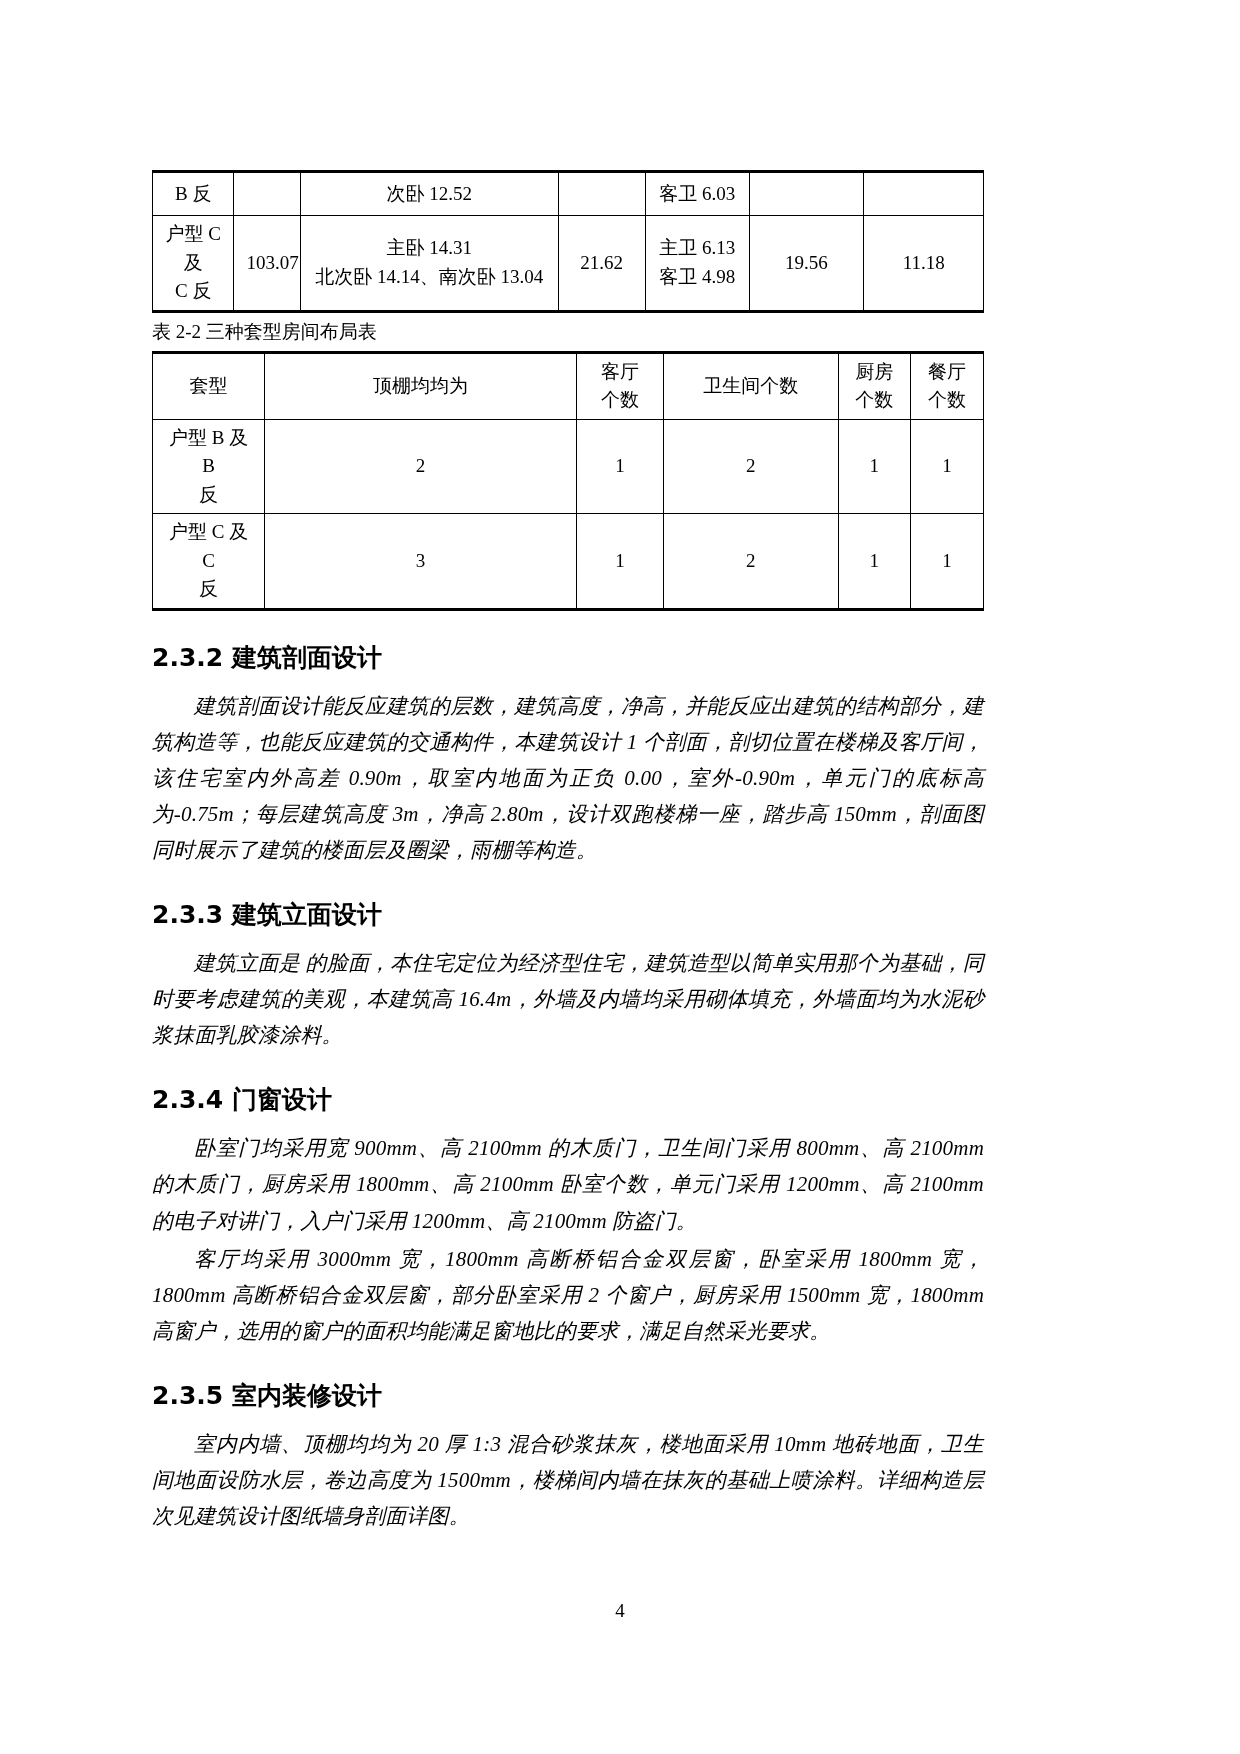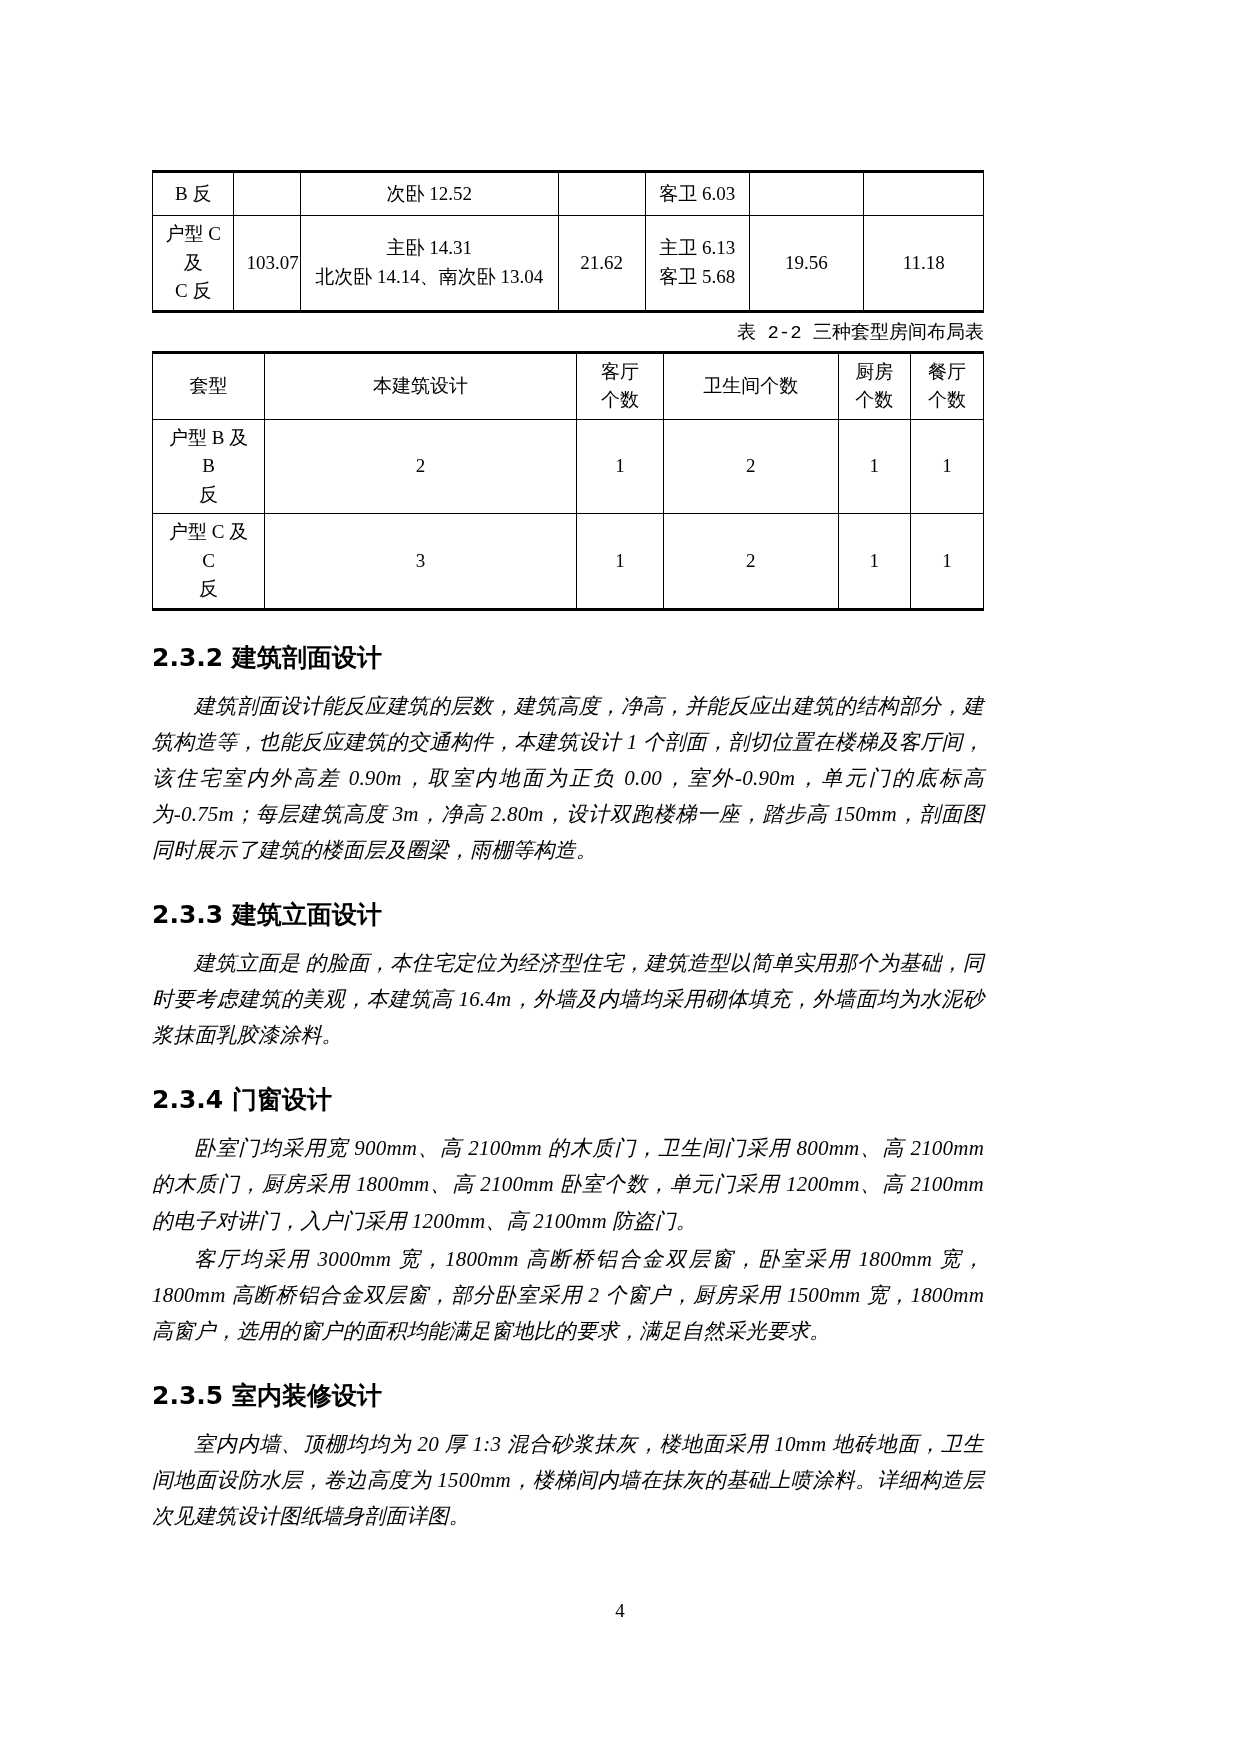--- a/index.html
+++ b/index.html
@@ -53,24 +53,24 @@
   .tbl-wrap { margin: 0; }
 
   .cell-2line { line-height: 1.5; }
 
   
   .t1 td { height: 34px; }
   .t1 .tall td { height: 66px; }
 
   
   .table-caption {
-    text-align: right;
+    text-align: left;
     font-size: 19px;
     padding: 6px 0 6px 0;
-    font-family: Liberation Mono, monospace;
+    font-family: Liberation Serif, serif;
   }
 
   
   .t2 { margin-top: 0; }
   .t2 td { height: 30px; }
   .t2 .hdr td { height: 56px; }
   .t2 .body-row td { height: 54px; }
 
   
   h2.sec {
@@ -137,21 +137,21 @@
               <div>C 反</div>
             </td>
             <td>103.07</td>
             <td class="cell-2line">
               <div>主卧 14.31</div>
               <div>北次卧 14.14、南次卧 13.04</div>
             </td>
             <td>21.62</td>
             <td class="cell-2line">
               <div>主卫 6.13</div>
-              <div>客卫 5.68</div>
+              <div>客卫 4.98</div>
             </td>
             <td>19.56</td>
             <td>11.18</td>
           </tr>
         </tbody>
       </table>
     </div>
 
     <div class="table-caption">表 2-2 三种套型房间布局表</div>
 
@@ -161,21 +161,21 @@
           <col style="width:13.5%">
           <col style="width:37.5%">
           <col style="width:10.5%">
           <col style="width:21.0%">
           <col style="width:8.7%">
           <col style="width:8.8%">
         </colgroup>
         <tbody>
           <tr class="hdr">
             <td>套型</td>
-            <td>本建筑设计</td>
+            <td>顶棚均均为</td>
             <td class="cell-2line">
               <div>客厅</div>
               <div>个数</div>
             </td>
             <td>卫生间个数</td>
             <td class="cell-2line">
               <div>厨房</div>
               <div>个数</div>
             </td>
             <td class="cell-2line">

